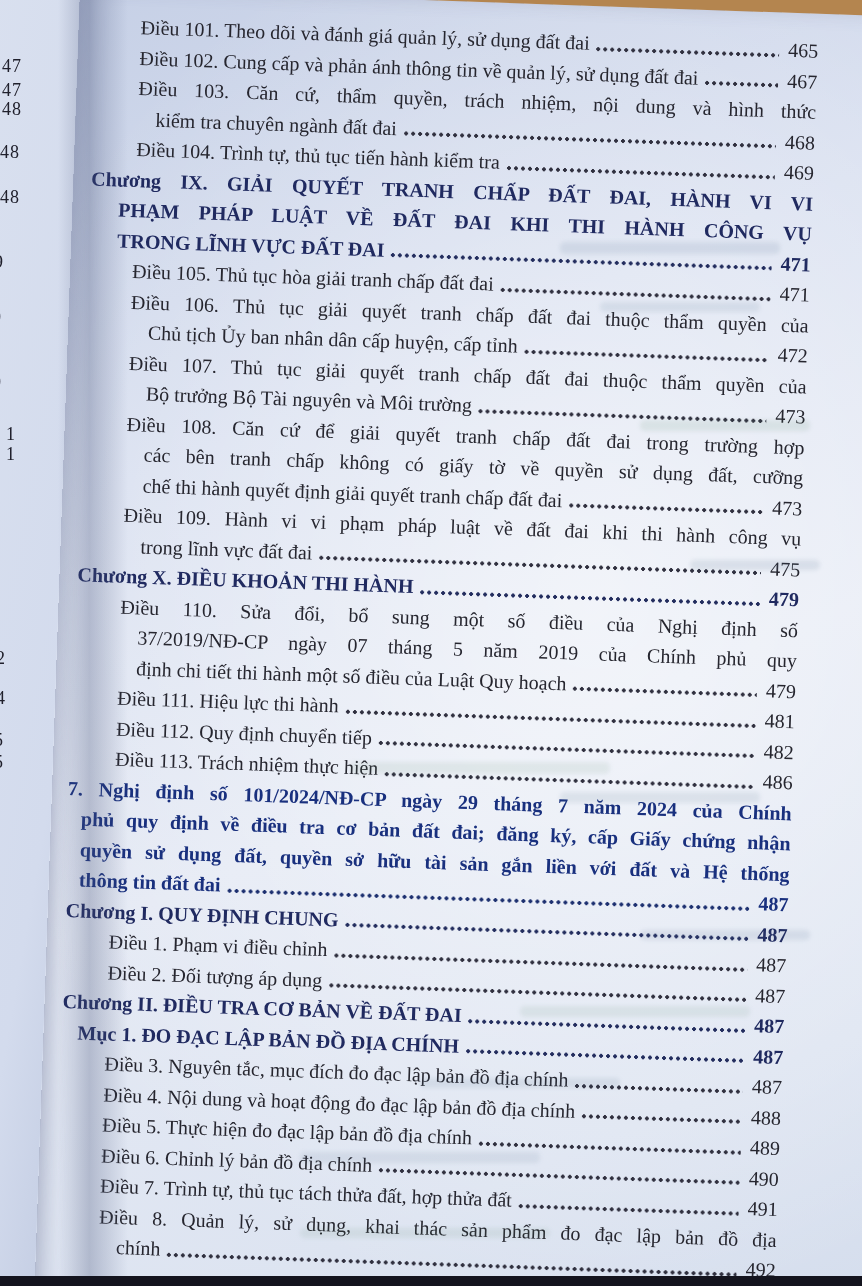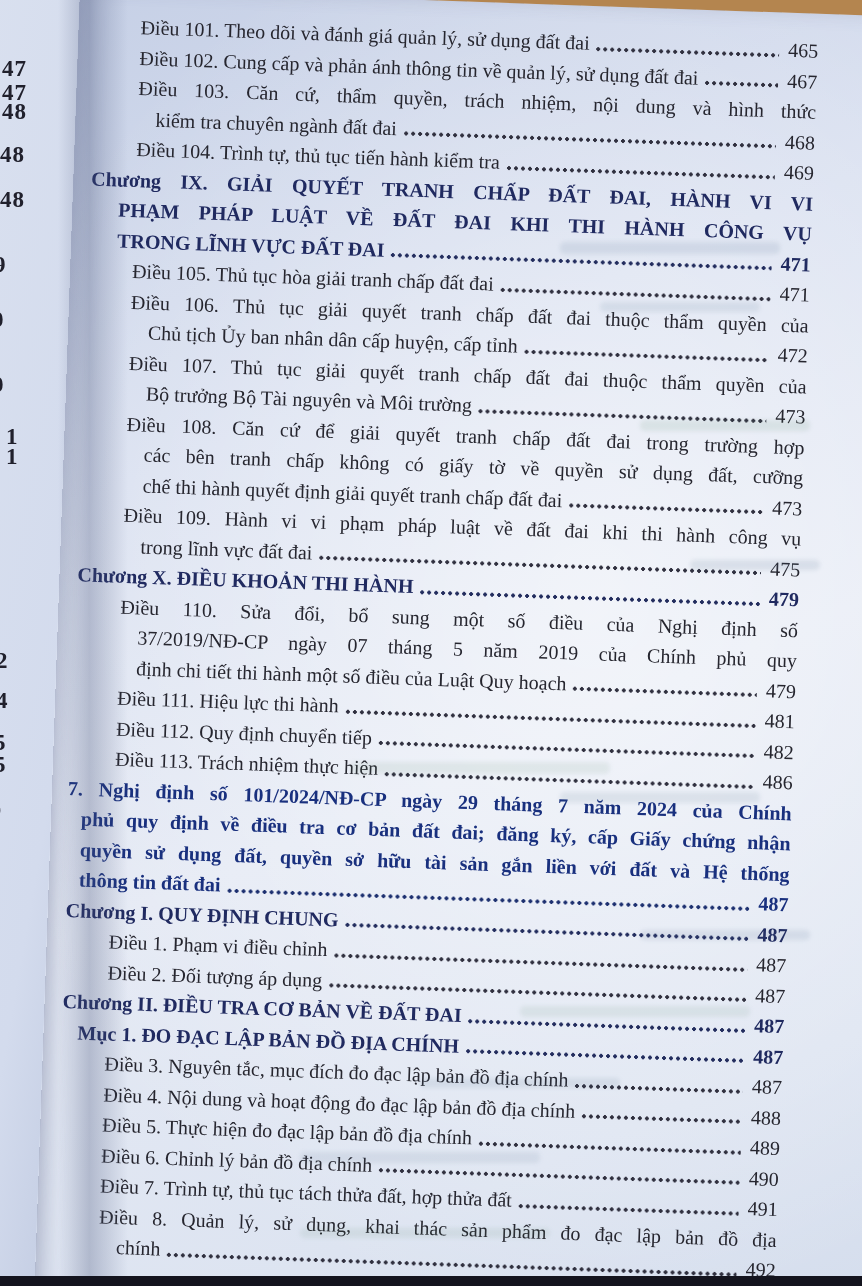--- a/index.html
+++ b/index.html
@@ -9,21 +9,21 @@
     font-family:"Liberation Serif","DejaVu Serif",serif;
   }
   .scene{position:absolute;inset:0;}
   
   .left-page{
     position:absolute;left:-12px;top:-12px;width:140px;height:1310px;
     background:linear-gradient(100deg,#d9e0ef 0%,#d3dbed 55%,#bfc9e0 85%,#a8b3cf 100%);
     z-index:1;
   }
   .frag{
-    position:absolute;font-weight:bold;font-size:23px;color:#20202c;
+    position:absolute;font-weight:normal;font-size:18px;color:#20202c;
     letter-spacing:1px;white-space:nowrap;
   }
   
   .page{
     position:absolute;left:80px;top:-12px;width:888px;height:1330px;
     transform:rotate(2deg);transform-origin:top left;
     background:
       radial-gradient(120% 90% at 60% 45%, rgba(255,255,255,.55) 0%, rgba(255,255,255,0) 60%),
       linear-gradient(155deg,#c6d0e6 0%,#d9e0f0 30%,#e4e9f4 55%,#dde4f1 80%,#d3dcec 100%);
     z-index:2;

